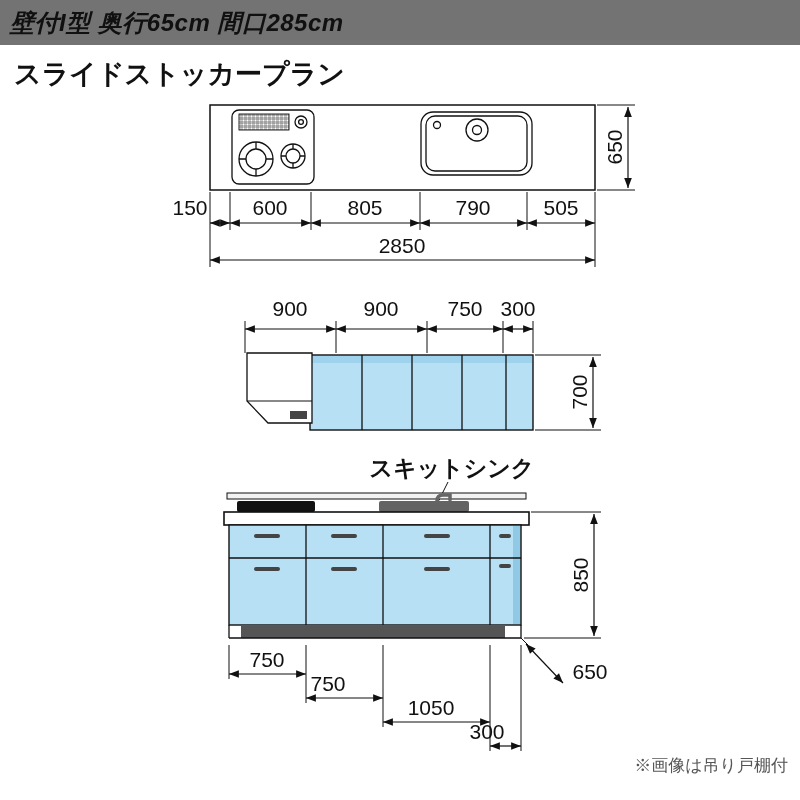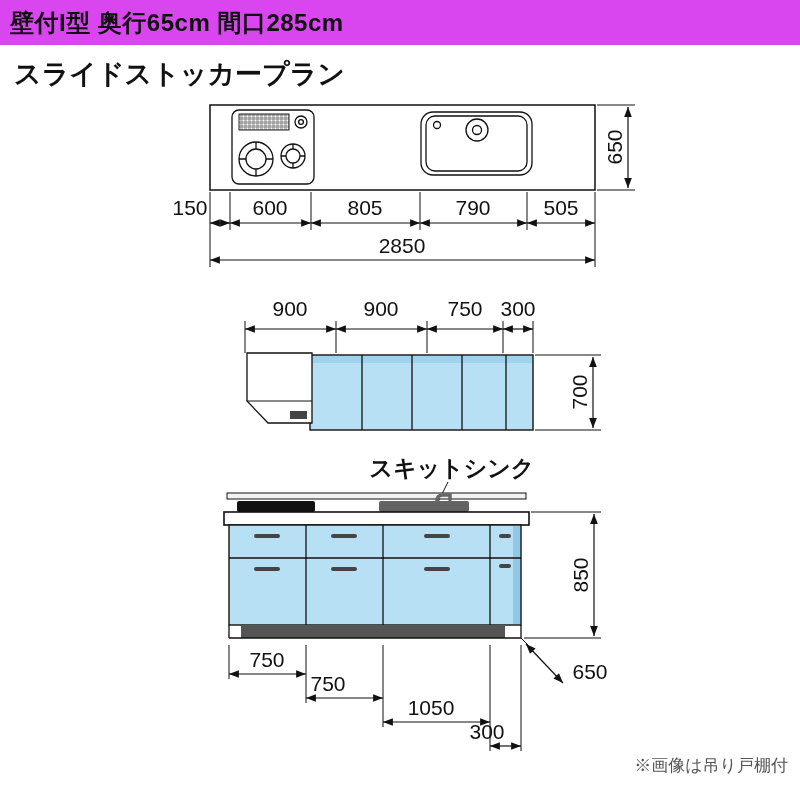--- a/index.html
+++ b/index.html
@@ -1,17 +1,17 @@
 <!DOCTYPE html>
 <html><head>
 <meta charset="utf-8">
 <style>
   * { margin:0; padding:0; box-sizing:border-box; }
   html,body { width:800px; height:800px; background:#ffffff; font-family:"Liberation Sans",sans-serif; }
-  .header { height:45px; background:#d946ef; display:flex; align-items:center; padding:0 10px; }
+  .header { height:45px; background:#737373; display:flex; align-items:center; padding:0 10px;font-style:italic; }
   .header .htitle { font-size:24px; font-weight:bold; color:#101010; letter-spacing:0.5px; }
   svg { display:block; }
   svg text { font-family:"Liberation Sans",sans-serif; fill:#111; }
   .big-title { font-size:27px; font-weight:bold; }
   .dim-num { font-size:21px; }
   .sink-label { font-size:23px; font-weight:bold; }
   .footnote { font-size:17px; fill:#555; }
   .ln  { stroke:#111; stroke-width:1.5; fill:#fff; }
   .lnf { stroke:#111; stroke-width:1.3; fill:none; }
   .ext { stroke:#111; stroke-width:1; }

